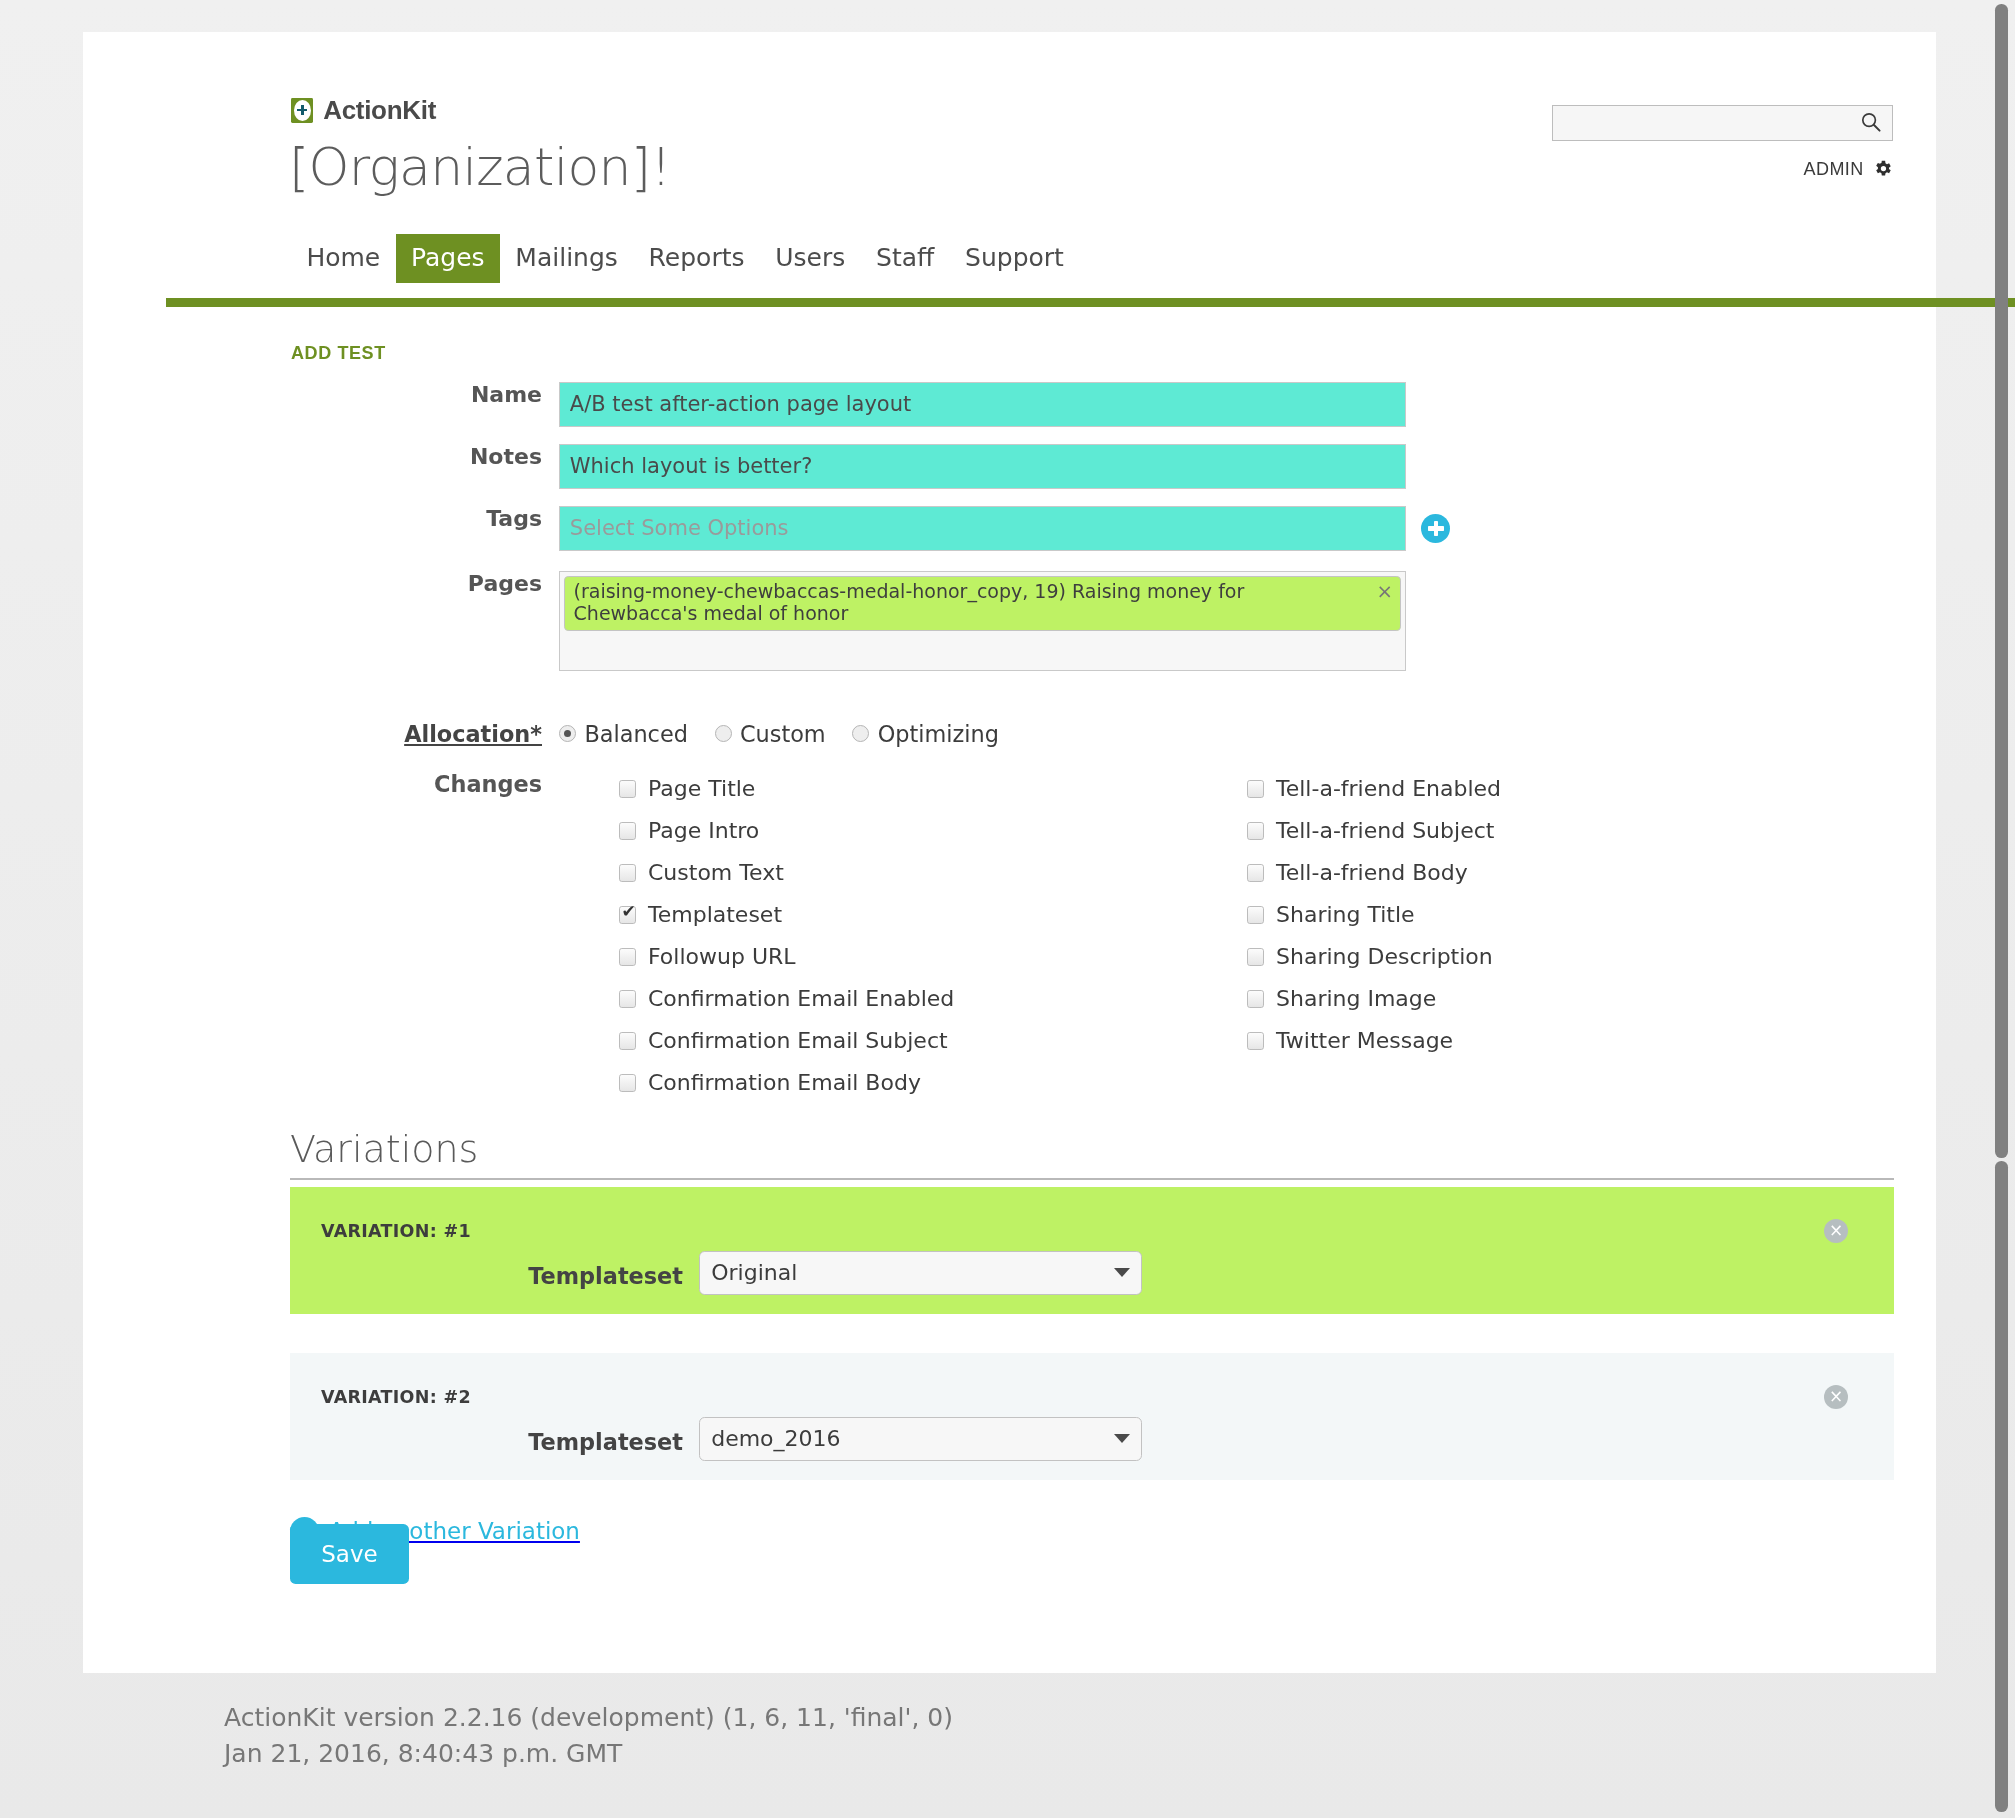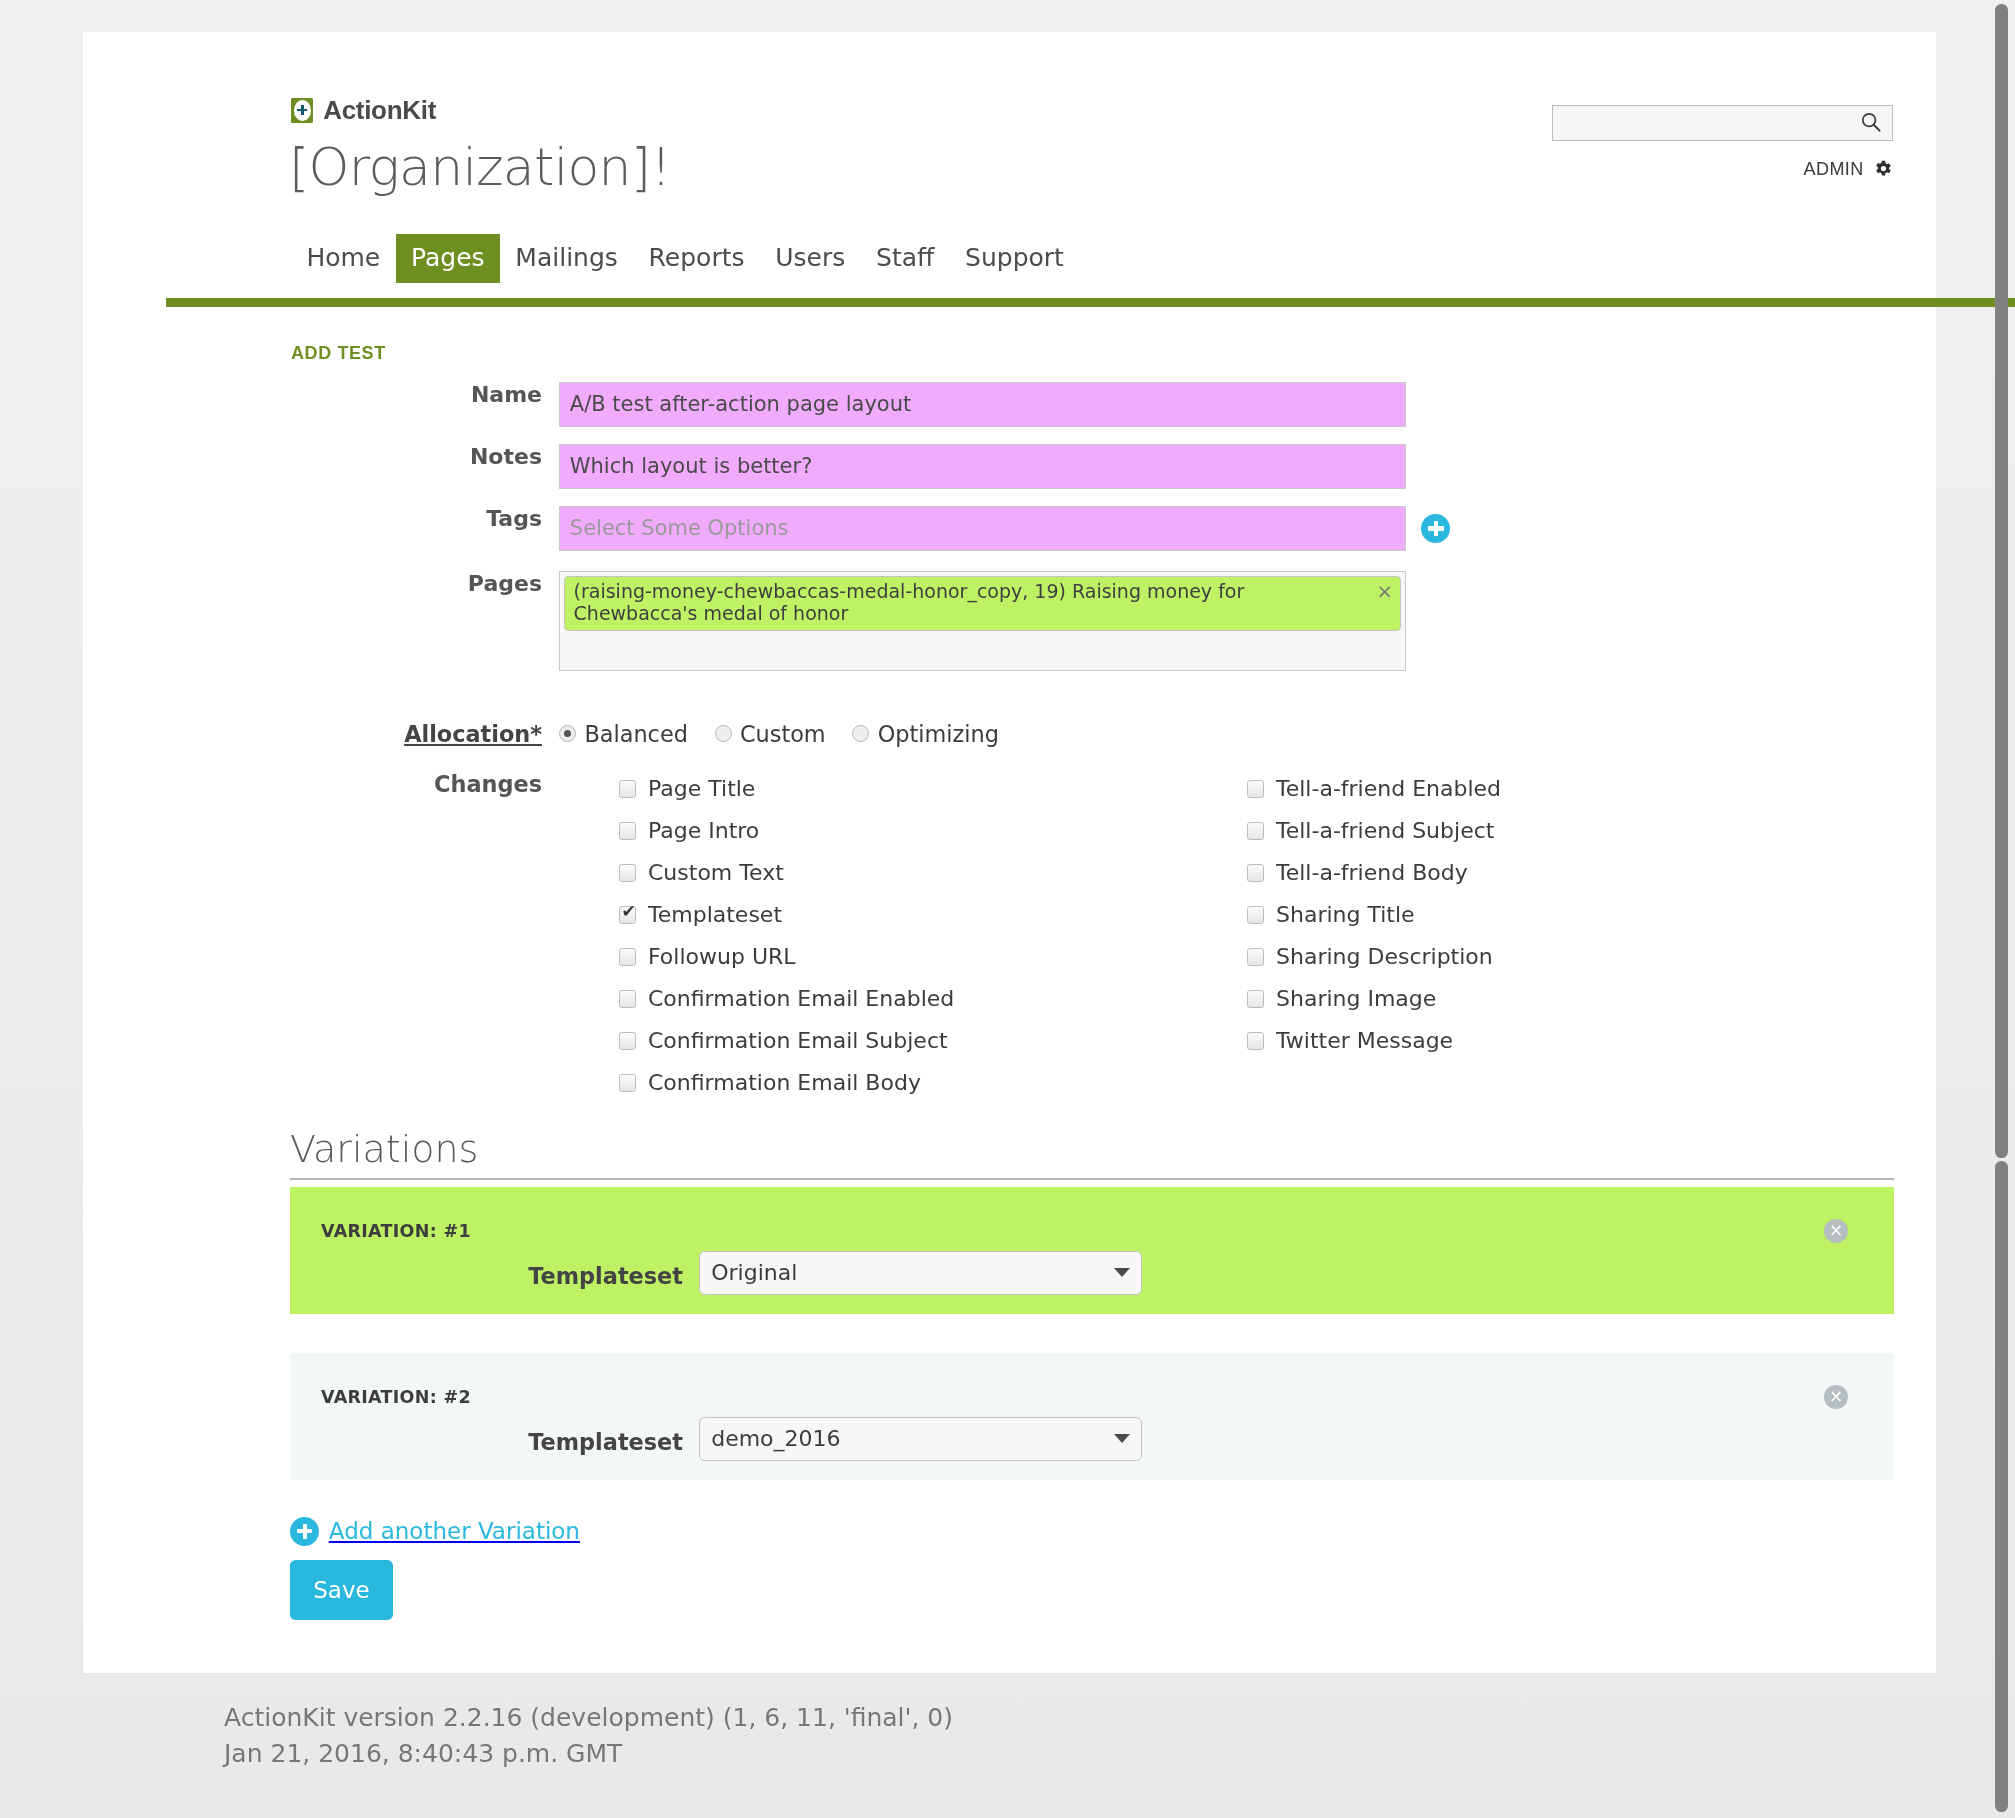--- a/index.html
+++ b/index.html
@@ -152,21 +152,21 @@
     width: 476px;
     text-align: right;
     padding-right: 17px;
     font-size: 22px;
     font-weight: bold;
     color: #555;
     font-family: "DejaVu Sans", sans-serif;
   }
   .txt-input {
     width: 847px; height: 45px;
-    background: #f0abfc;
+    background: #5eead4;
     border: 1.4px solid #c9c9c9;
     font-size: 21px; color: #4a4a4a;
     padding: 0 9.8px;
     outline: none;
     font-family: "DejaVu Sans", sans-serif;
   }
   .txt-input::placeholder { color: #9a9a9a; }
 
   #row-name { left: 0; top: 350px; }
   #row-notes { left: 0; top: 412px; }
@@ -342,22 +342,22 @@
     position: absolute;
     left: 207px; top: 1485px;
     display: flex; align-items: center; gap: 9.8px;
   }
   #add-variation-label {
     font-size: 23px; color: #2bb8de;
     font-family: "DejaVu Sans", sans-serif;
   }
   #save-button {
     position: absolute;
-    left: 207px; top: 1528px;
-    width: 103px; height: 60px;
+    left: 207px; top: 1492px;
+    width: 119px; height: 60px;
     background: #2bb8de;
     border: 0; border-radius: 5.6px;
     color: #ffffff; font-size: 23px;
     font-family: "DejaVu Sans", sans-serif;
     cursor: pointer;
   }
 
   
   #footer {
     position: absolute;

